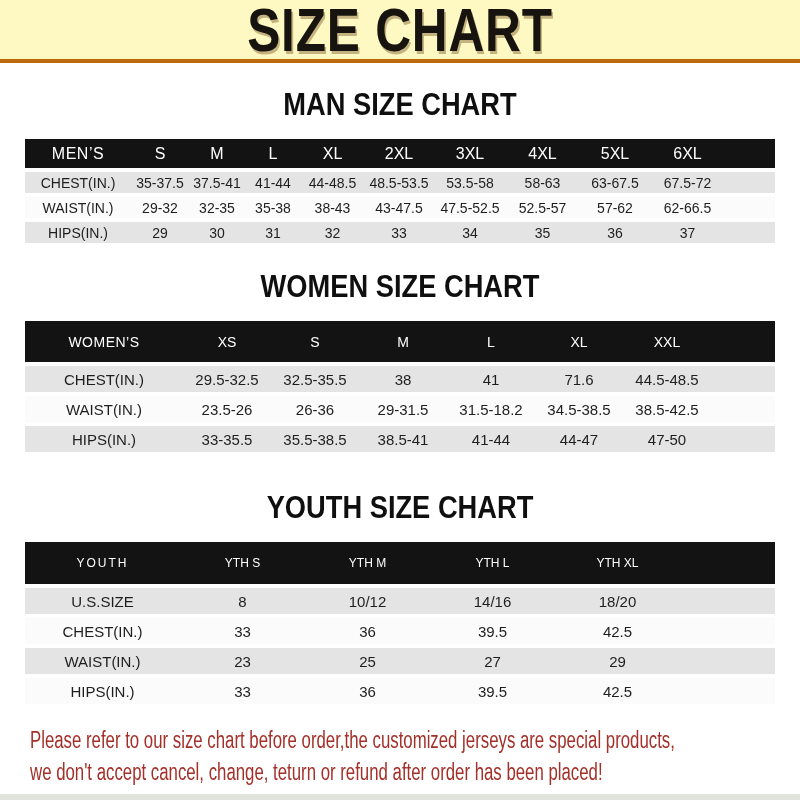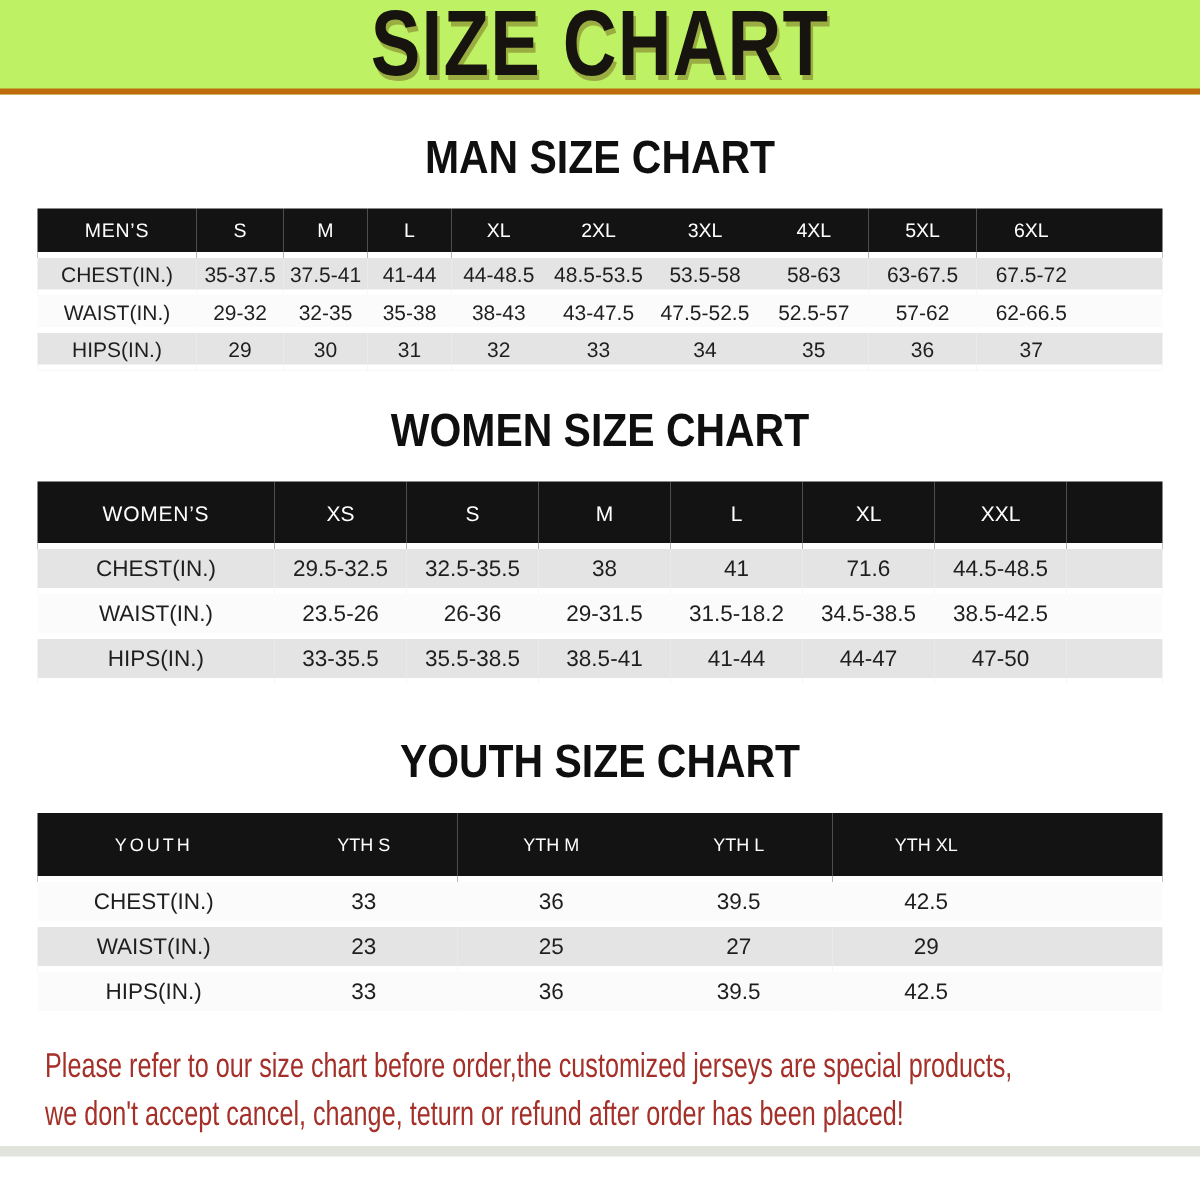--- a/index.html
+++ b/index.html
@@ -3,21 +3,21 @@
 <meta charset="utf-8">
 <style>
   html,body{margin:0;padding:0;}
   body{
     width:800px;height:800px;overflow:hidden;background:#ffffff;
     font-family:"Liberation Sans",sans-serif;color:#1e1e1e;
   }
 
   
   .banner{
-    height:59px;background:#bef264;border-bottom:4px solid #C06A0E;
+    height:59px;background:#fef9c3;border-bottom:4px solid #C06A0E;
     display:flex;align-items:center;justify-content:center;
   }
   .banner-title{
     font-size:62px;font-weight:bold;line-height:1;color:#17130e;
     transform:scaleX(0.80);letter-spacing:1px;
     text-shadow:2px 3px 0 rgba(90,45,0,0.35);
     white-space:nowrap;
   }
 
   
@@ -43,21 +43,21 @@
     white-space:nowrap;
   }
   tr.row td{
     text-align:center;vertical-align:middle;padding:0;
     border-bottom:4px solid #ffffff;white-space:nowrap;
   }
   tr.row.gray td{background:#E3E4E3;}
   tr.row.white td{background:#FBFBFB;}
   td.row-label{white-space:nowrap;}
 
-  table.men tr.bar th{height:29px;font-size:13px;}
+  table.men tr.bar th{height:29px;font-size:16px;}
   table.men th.bar-label{font-size:21px;}
   table.men tr.row td{height:21px;font-size:14px;}
 
   table.women tr.bar th{height:41px;font-size:14px;}
   table.women th.bar-label{font-size:23px;}
   table.women tr.row td{height:26px;font-size:15px;}
 
   table.youth tr.bar th{height:42px;font-size:12px;}
   table.youth th.bar-label{font-size:23px;letter-spacing:2px;}
   table.youth tr.row td{height:26px;font-size:15px;}
@@ -230,20 +230,28 @@
         <tr class="bar">
           <th class="bar-label">YOUTH</th>
           <th>YTH S</th>
           <th>YTH M</th>
           <th>YTH L</th>
           <th>YTH XL</th>
           <th></th>
         </tr>
       </thead>
       <tbody>
+        <tr class="row gray">
+          <td class="row-label">U.S.SIZE</td>
+          <td>8</td>
+          <td>10/12</td>
+          <td>14/16</td>
+          <td>18/20</td>
+          <td></td>
+        </tr>
         <tr class="row white">
           <td class="row-label">CHEST(IN.)</td>
           <td>33</td>
           <td>36</td>
           <td>39.5</td>
           <td>42.5</td>
           <td></td>
         </tr>
         <tr class="row gray">
           <td class="row-label">WAIST(IN.)</td>

